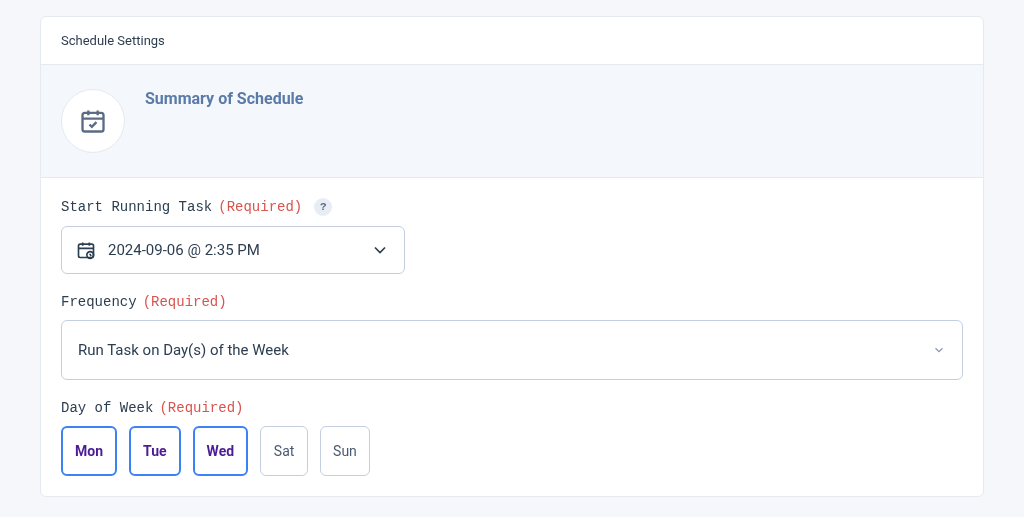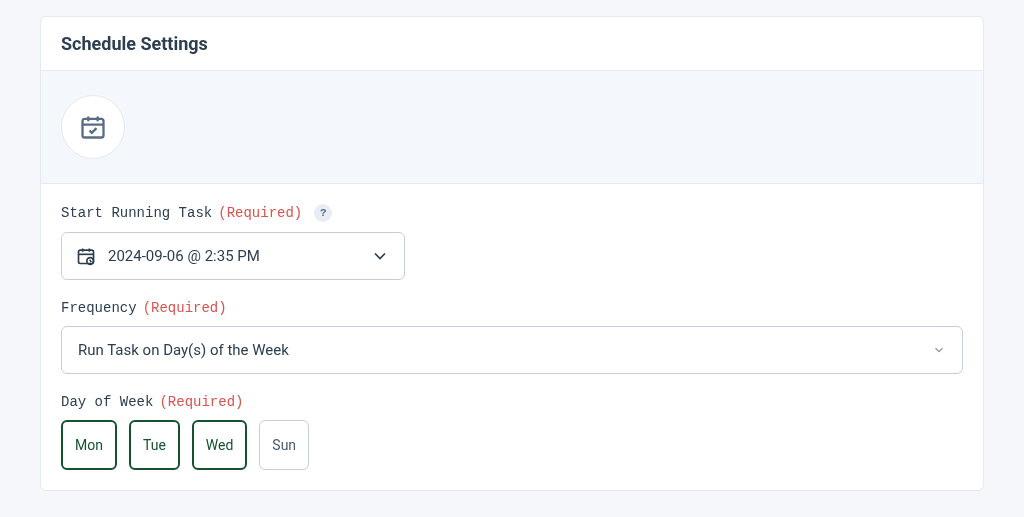--- a/index.html
+++ b/index.html
@@ -15,22 +15,22 @@
     background: #fff;
     border: 1px solid #e5e9f0;
     border-radius: 6px;
     overflow: hidden;
   }
   .card-header {
     padding: 16px 20px;
     border-bottom: 1px solid #e5e9f0;
   }
   .card-title {
-    font-size: 18px;
-    font-weight: 700;
+    font-size: 13px;
+    font-weight: 400;
     color: #2c3e50;
   }
   .summary-section {
     background: #f4f7fb;
     border-bottom: 1px solid #e5e9f0;
     padding: 24px 20px;
     display: flex;
     align-items: flex-start;
     gap: 20px;
   }
@@ -119,21 +119,21 @@
   }
   .chevron {
     width: 14px;
     height: 14px;
     stroke: #8a96a8;
     fill: none;
     stroke-width: 2;
   }
   .select-input {
     width: 100%;
-    height: 48px;
+    height: 60px;
     border: 1px solid #c3cfe0;
     border-radius: 6px;
     display: flex;
     align-items: center;
     padding: 0 16px;
     cursor: pointer;
   }
   .select-value {
     font-size: 15px;
     color: #2c3e50;
@@ -152,23 +152,23 @@
     background: #fff;
     font-size: 14px;
     color: #4a5a70;
     cursor: pointer;
     display: flex;
     align-items: center;
     justify-content: center;
     font-family: inherit;
   }
   .day-btn.selected {
-    border: 2px solid #14532d;
-    color: #14532d;
-    font-weight: 400;
+    border: 2px solid #3b82f6;
+    color: #4c1d95;
+    font-weight: 700;
   }
 </style>
 </head>
 <body>
 
 <div class="card">
   <div class="card-header">
     <div class="card-title">Schedule Settings</div>
   </div>
 
@@ -176,20 +176,21 @@
     <div class="summary-icon-wrap">
       <svg viewBox="0 0 24 24">
         <rect x="3" y="5" width="18" height="16" rx="2"></rect>
         <line x1="3" y1="10" x2="21" y2="10"></line>
         <line x1="8" y1="3" x2="8" y2="7"></line>
         <line x1="16" y1="3" x2="16" y2="7"></line>
         <polyline points="9 15 11 17 15 13"></polyline>
       </svg>
     </div>
     <div class="summary-text">
+      <div class="summary-title">Summary of Schedule</div>
     </div>
   </div>
 
   <div class="card-body">
 
     <div class="field">
       <div class="field-label">
         <span>Start Running Task</span>
         <span class="required">(Required)</span>
         <span class="help-badge">?</span>
@@ -226,18 +227,19 @@
 
     <div class="field" style="margin-bottom:0;">
       <div class="field-label">
         <span>Day of Week</span>
         <span class="required">(Required)</span>
       </div>
       <div class="day-buttons">
         <button class="day-btn selected">Mon</button>
         <button class="day-btn selected">Tue</button>
         <button class="day-btn selected">Wed</button>
+        <button class="day-btn">Sat</button>
         <button class="day-btn">Sun</button>
       </div>
     </div>
 
   </div>
 </div>
 
 </body></html>

